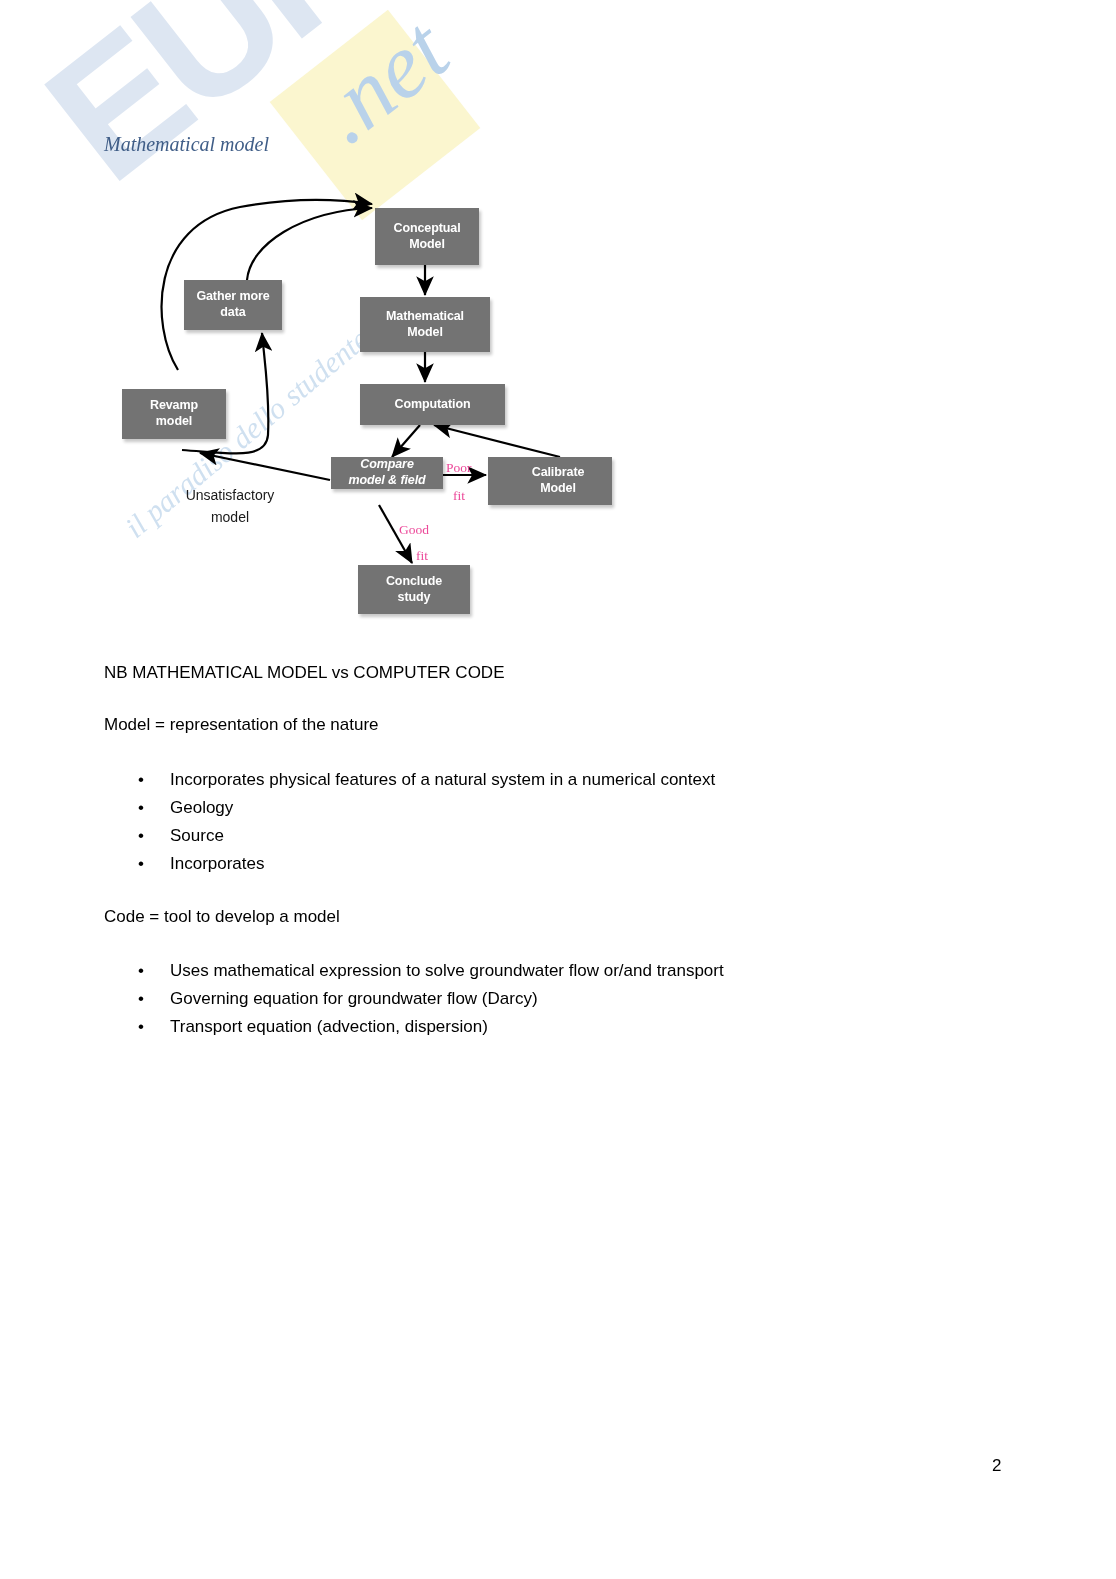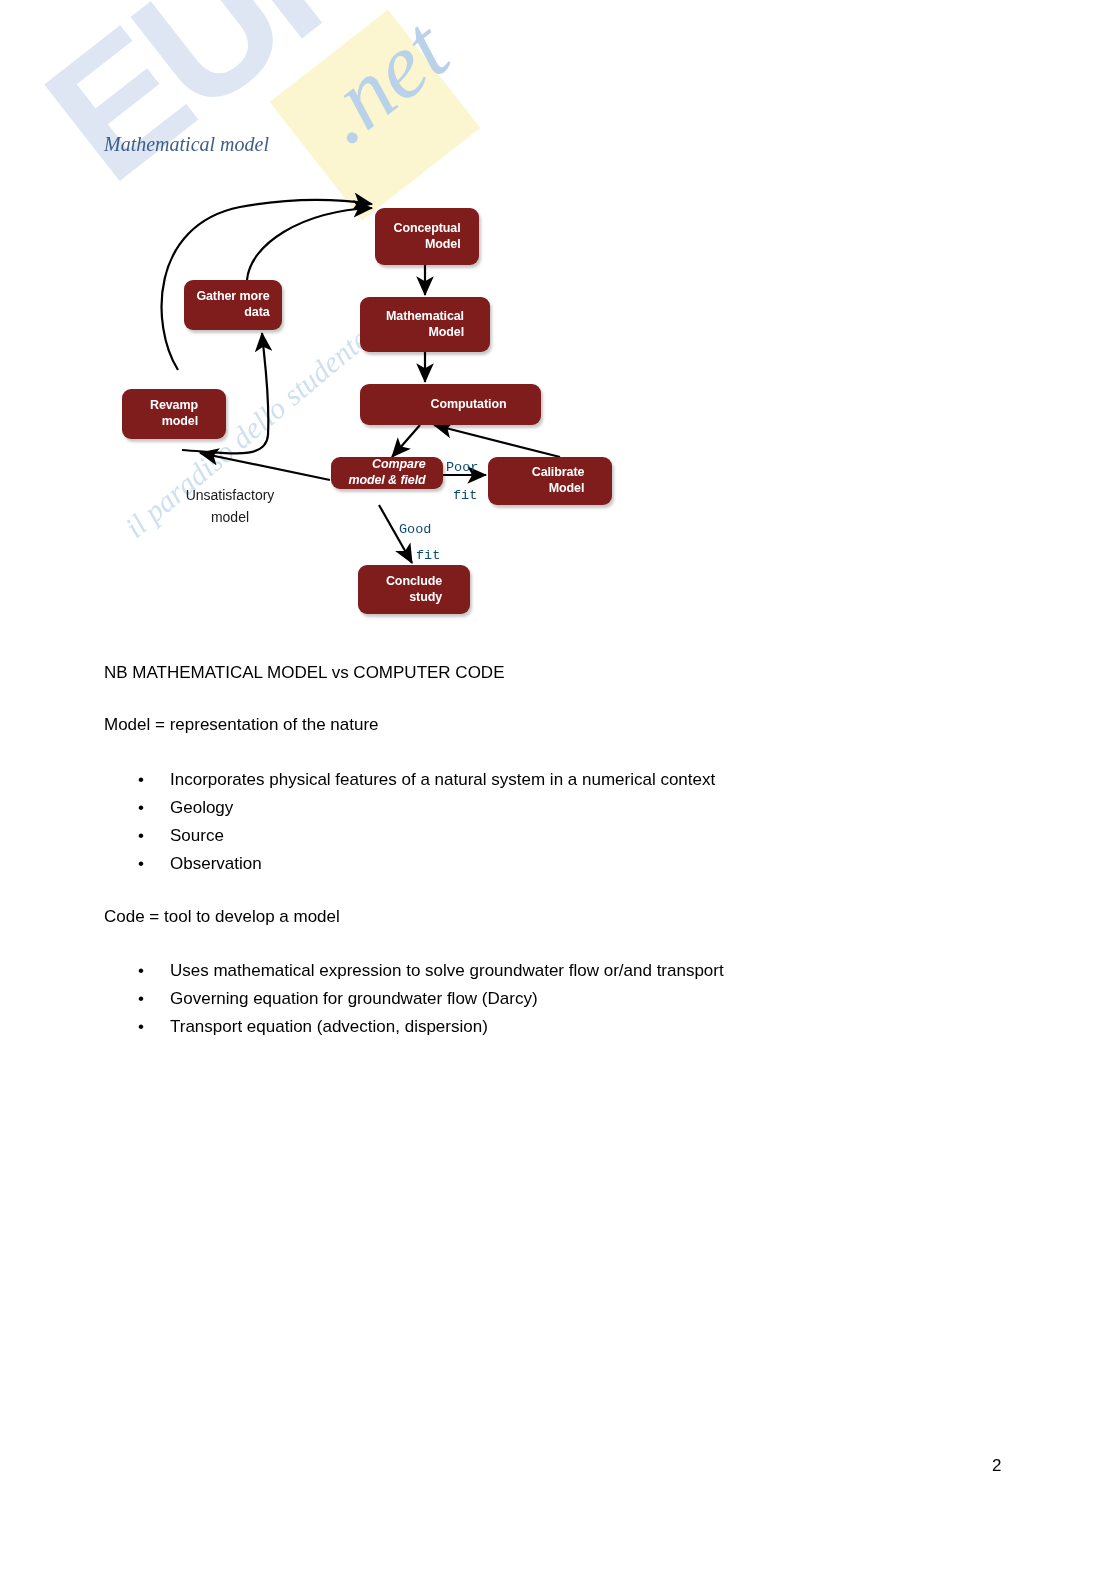--- a/index.html
+++ b/index.html
@@ -104,40 +104,40 @@
   }
   #diagram svg {
     position: absolute;
     left: 0; top: 0;
     width: 660px;
     height: 460px;
     overflow: visible;
   }
   .node {
     position: absolute;
-    background: #7f1d1d;
-    border-radius: 9px;
+    background: #737373;
+    border-radius: 0;
     color: #ffffff;
     font-family: "Liberation Sans", sans-serif;
     font-weight: bold;
     font-size: 12.5px;
     line-height: 1.25;
     display: flex;
     align-items: center;
     justify-content: center;
-    text-align: right;
+    text-align: center;
     box-shadow: 2px 3px 3px rgba(0,0,0,0.22);
     letter-spacing: -0.1px;
     z-index: 3;
   }
   .edge-label {
     position: absolute;
-    font-family: Liberation Mono, monospace;
+    font-family: Liberation Serif, serif;
     font-size: 13.5px;
-    color: #0c4a6e;
+    color: #ec4899;
     white-space: nowrap;
     z-index: 3;
   }
   .flow-note {
     position: absolute;
     font-family: "Liberation Sans", sans-serif;
     font-size: 14px;
     color: #1a1a1a;
     text-align: center;
     line-height: 1.6;
@@ -236,21 +236,21 @@
       </svg>
 
       <div class="node" style="left:375px; top:23px; width:104px; height:57px;">
         <span>Conceptual<br>Model</span>
       </div>
 
       <div class="node" style="left:360px; top:112px; width:130px; height:55px;">
         <span>Mathematical<br>Model</span>
       </div>
 
-      <div class="node" style="left:360px; top:199px; width:145px; height:41px;padding-left:36px;">
+      <div class="node" style="left:360px; top:199px; width:145px; height:41px;">
         <span>Computation</span>
       </div>
 
       <div class="node" style="left:331px; top:272px; width:112px; height:32px;font-style:italic;">
         <span>Compare<br>model &amp; field</span>
       </div>
 
       <div class="node" style="left:488px; top:272px; width:108px; height:48px;padding-left:16px;">
         <span>Calibrate<br>Model</span>
       </div>
@@ -287,21 +287,21 @@
       <li>
         <span class="bul">•</span>
         <span>Geology</span>
       </li>
       <li>
         <span class="bul">•</span>
         <span>Source</span>
       </li>
       <li>
         <span class="bul">•</span>
-        <span>Observation</span>
+        <span>Incorporates</span>
       </li>
     </ul>
 
     <div class="body-text" style="top:907px;">Code = tool to develop a model</div>
 
     <ul class="bullet-list" style="top:957px;">
       <li>
         <span class="bul">•</span>
         <span>Uses mathematical expression to solve groundwater flow or/and transport</span>
       </li>

